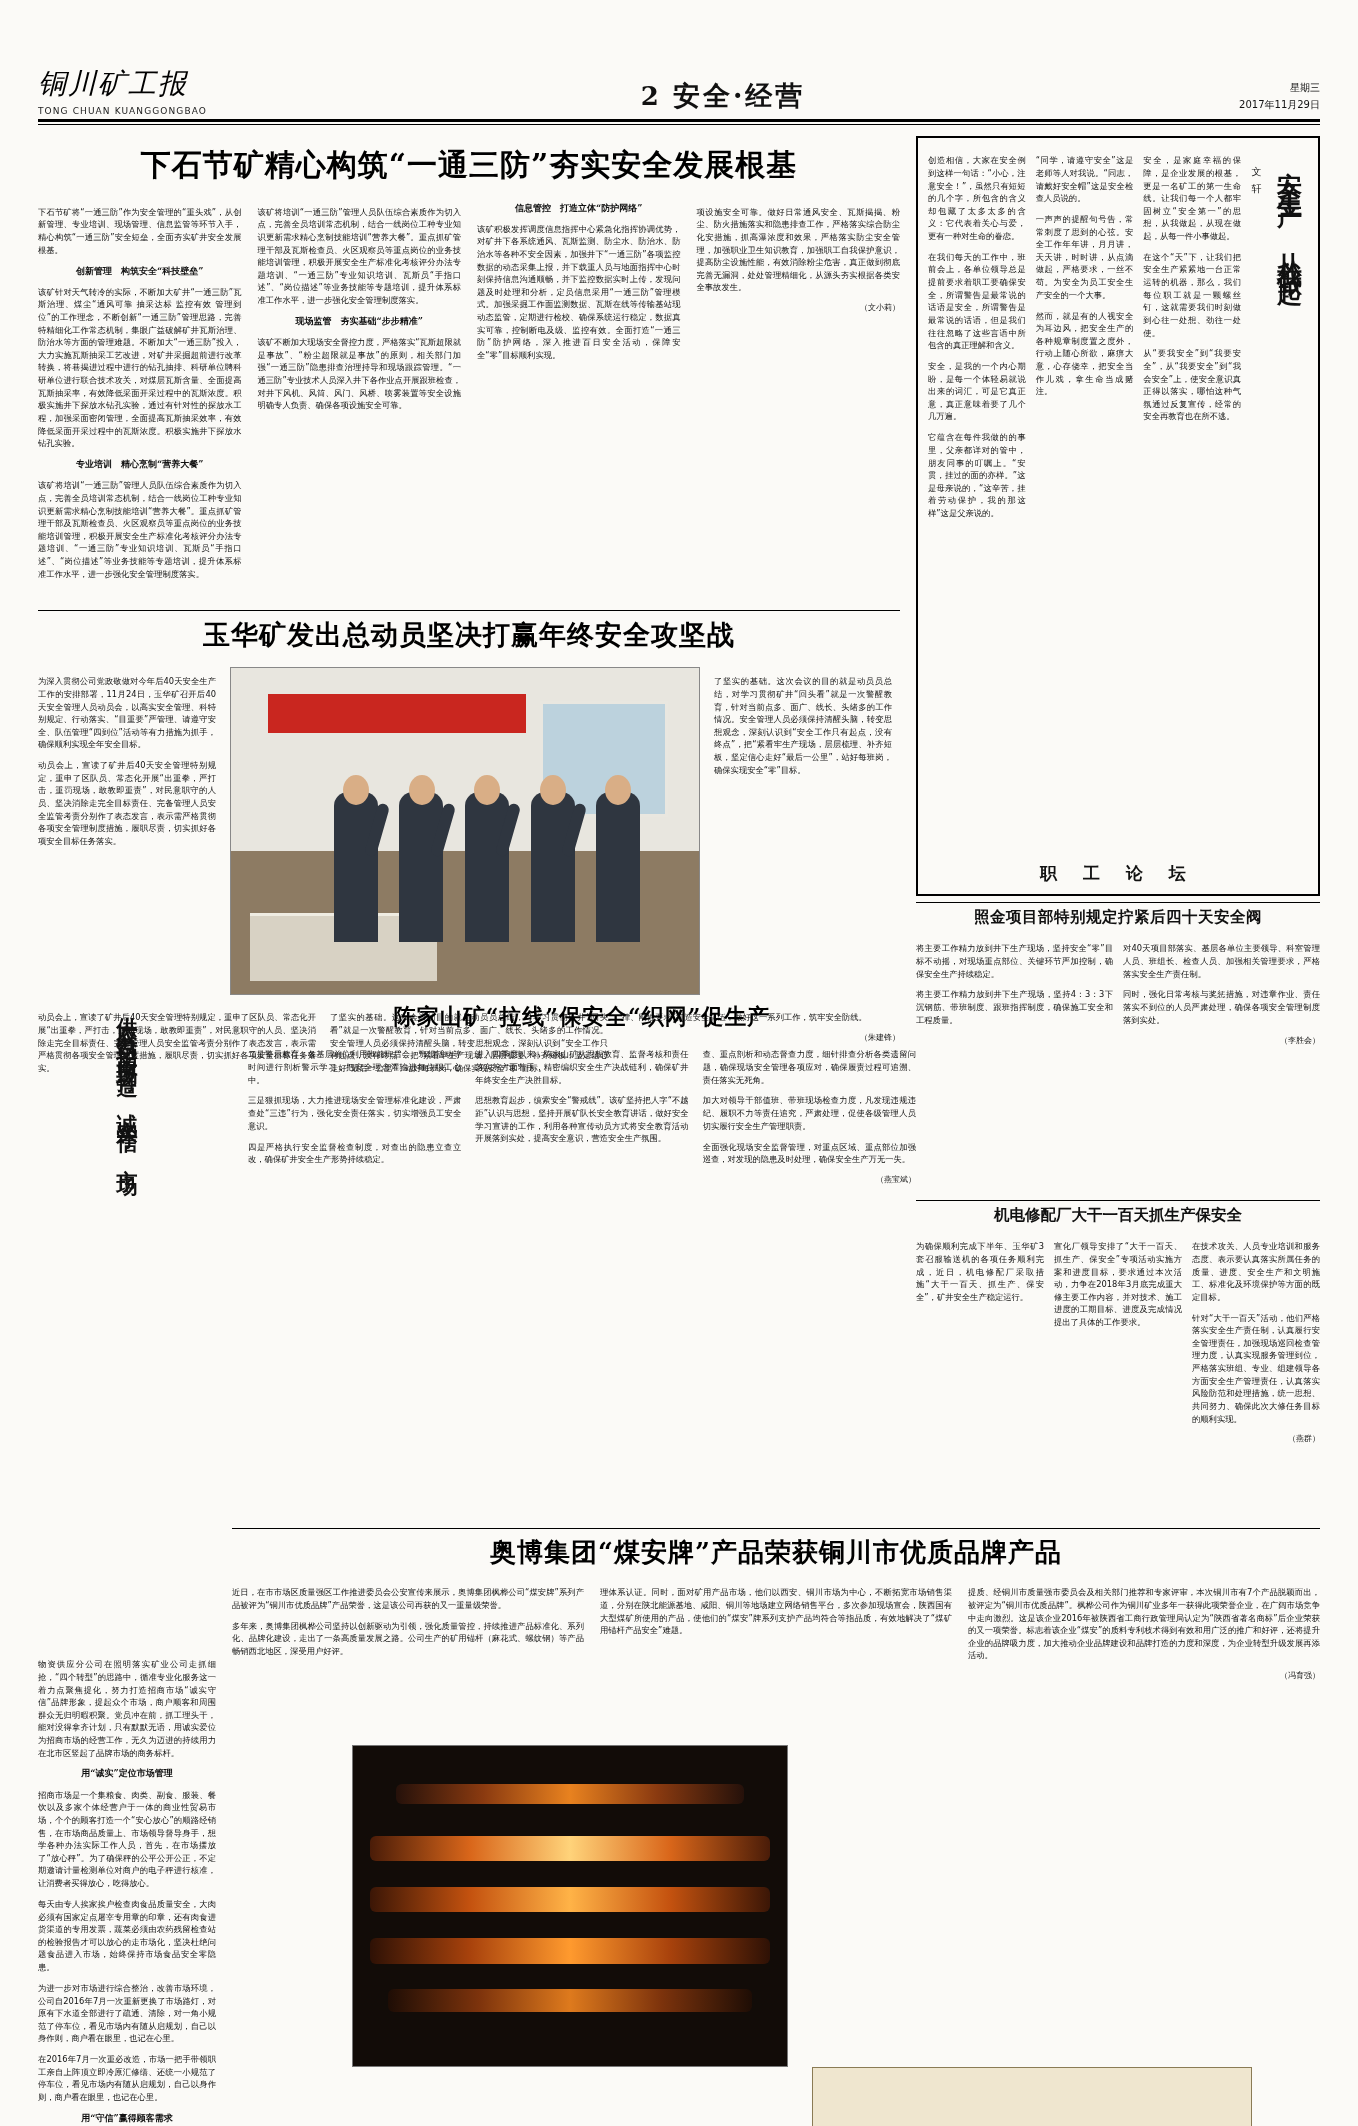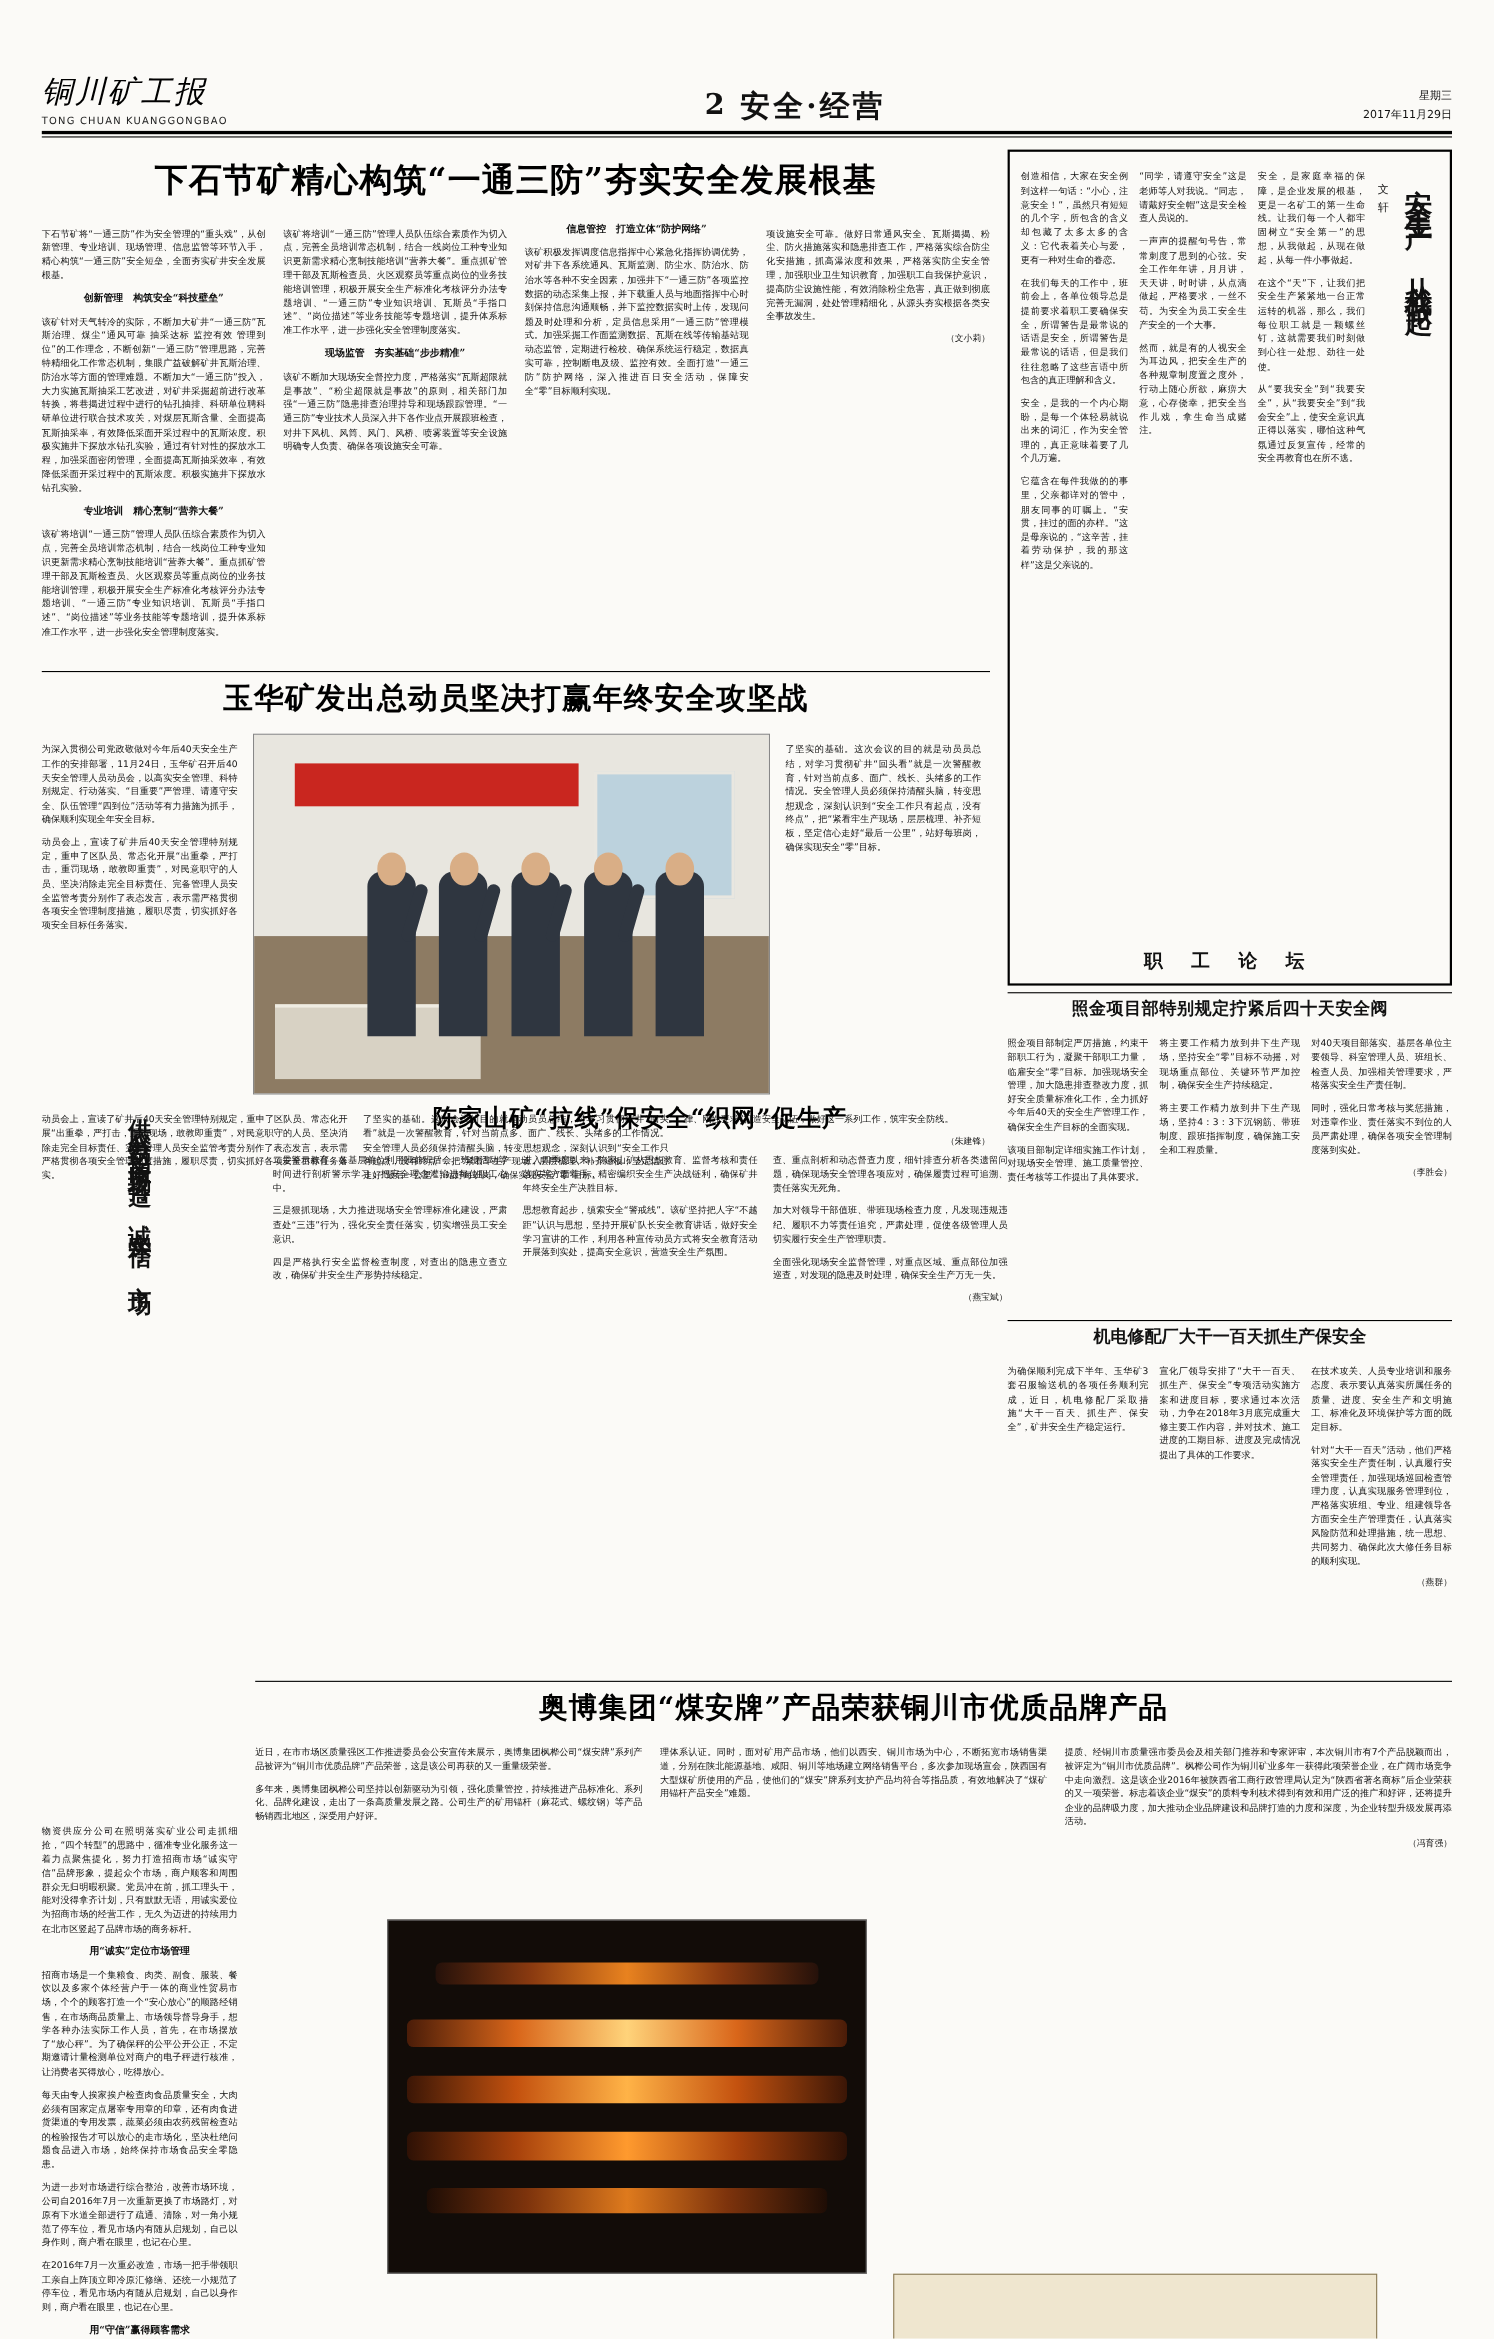--- a/index.html
+++ b/index.html
@@ -209,21 +209,21 @@
     </div>
   </div>
 
   <div class="rbox">
     <div class="vert-title">安全生产 从我做起</div>
     <div class="vert-author">文 轩</div>
     <div class="rbox-cols">
       <div>
         <p class="col-text">创造相信，大家在安全例到这样一句话：“小心，注意安全！”，虽然只有短短的几个字，所包含的含义却包藏了太多太多的含义：它代表着关心与爱，更有一种对生命的眷恋。</p>
         <p class="col-text">在我们每天的工作中，班前会上，各单位领导总是提前要求着职工要确保安全，所谓警告是最常说的话语是安全，所谓警告是最常说的话语，但是我们往往忽略了这些言语中所包含的真正理解和含义。</p>
-        <p class="col-text">安全，是我的一个内心期盼，是每一个体轻易就说出来的词汇，作为安全管理的，真正意味着要了几个几万遍。</p>
+        <p class="col-text">安全，是我的一个内心期盼，是每一个体轻易就说出来的词汇，可是它真正意，真正意味着要了几个几万遍。</p>
         <p class="col-text">它蕴含在每件我做的的事里，父亲都详对的管中，朋友同事的叮嘱上。“安贯，挂过的面的亦样。”这是母亲说的，“这辛苦，挂着劳动保护，我的那这样”这是父亲说的。</p>
       </div>
       <div>
         <p class="col-text">“同学，请遵守安全”这是老师等人对我说。“同志，请戴好安全帽”这是安全检查人员说的。</p>
         <p class="col-text">一声声的提醒句号告，常常刺度了思到的心弦。安全工作年年讲，月月讲，天天讲，时时讲，从点滴做起，严格要求，一丝不苟。为安全为员工安全生产安全的一个大事。</p>
         <p class="col-text">然而，就是有的人视安全为耳边风，把安全生产的各种规章制度置之度外，行动上随心所欲，麻痹大意，心存侥幸，把安全当作儿戏，拿生命当成赌注。</p>
       </div>
       <div>
         <p class="col-text">安全，是家庭幸福的保障，是企业发展的根基，更是一名矿工的第一生命线。让我们每一个人都牢固树立“安全第一”的思想，从我做起，从现在做起，从每一件小事做起。</p>
         <p class="col-text">在这个“天”下，让我们把安全生产紧紧地一台正常运转的机器，那么，我们每位职工就是一颗螺丝钉，这就需要我们时刻做到心往一处想、劲往一处使。</p>
@@ -349,24 +349,20 @@
     
     
     
   </div>
 
   <div class="r2">
     <div class="rule-h"></div>
     <div class="rheadline">照金项目部特别规定拧紧后四十天安全阀</div>
     <div class="r2-cols">
       <div>
-        <p class="col-text">照金项目部制定严厉措施，约束干部职工行为，凝聚干部职工力量，临雇安全“零”目标。加强现场安全管理，加大隐患排查整改力度，抓好安全质量标准化工作，全力抓好今年后40天的安全生产管理工作，确保安全生产目标的全面实现。</p>
-        <p class="col-text">该项目部制定详细实施工作计划，对现场安全管理、施工质量管控、责任考核等工作提出了具体要求。</p>
-      </div>
-      <div>
         <p class="col-text">将主要工作精力放到井下生产现场，坚持安全“零”目标不动摇，对现场重点部位、关键环节严加控制，确保安全生产持续稳定。</p>
         <p class="col-text">将主要工作精力放到井下生产现场，坚持4：3：3下沉钢筋、带班制度、跟班指挥制度，确保施工安全和工程质量。</p>
       </div>
       <div>
         <p class="col-text">对40天项目部落实、基层各单位主要领导、科室管理人员、班组长、检查人员、加强相关管理要求，严格落实安全生产责任制。</p>
         <p class="col-text">同时，强化日常考核与奖惩措施，对违章作业、责任落实不到位的人员严肃处理，确保各项安全管理制度落到实处。</p>
         <div class="byline">（李胜会）</div>
       </div>
     </div>
   </div>

